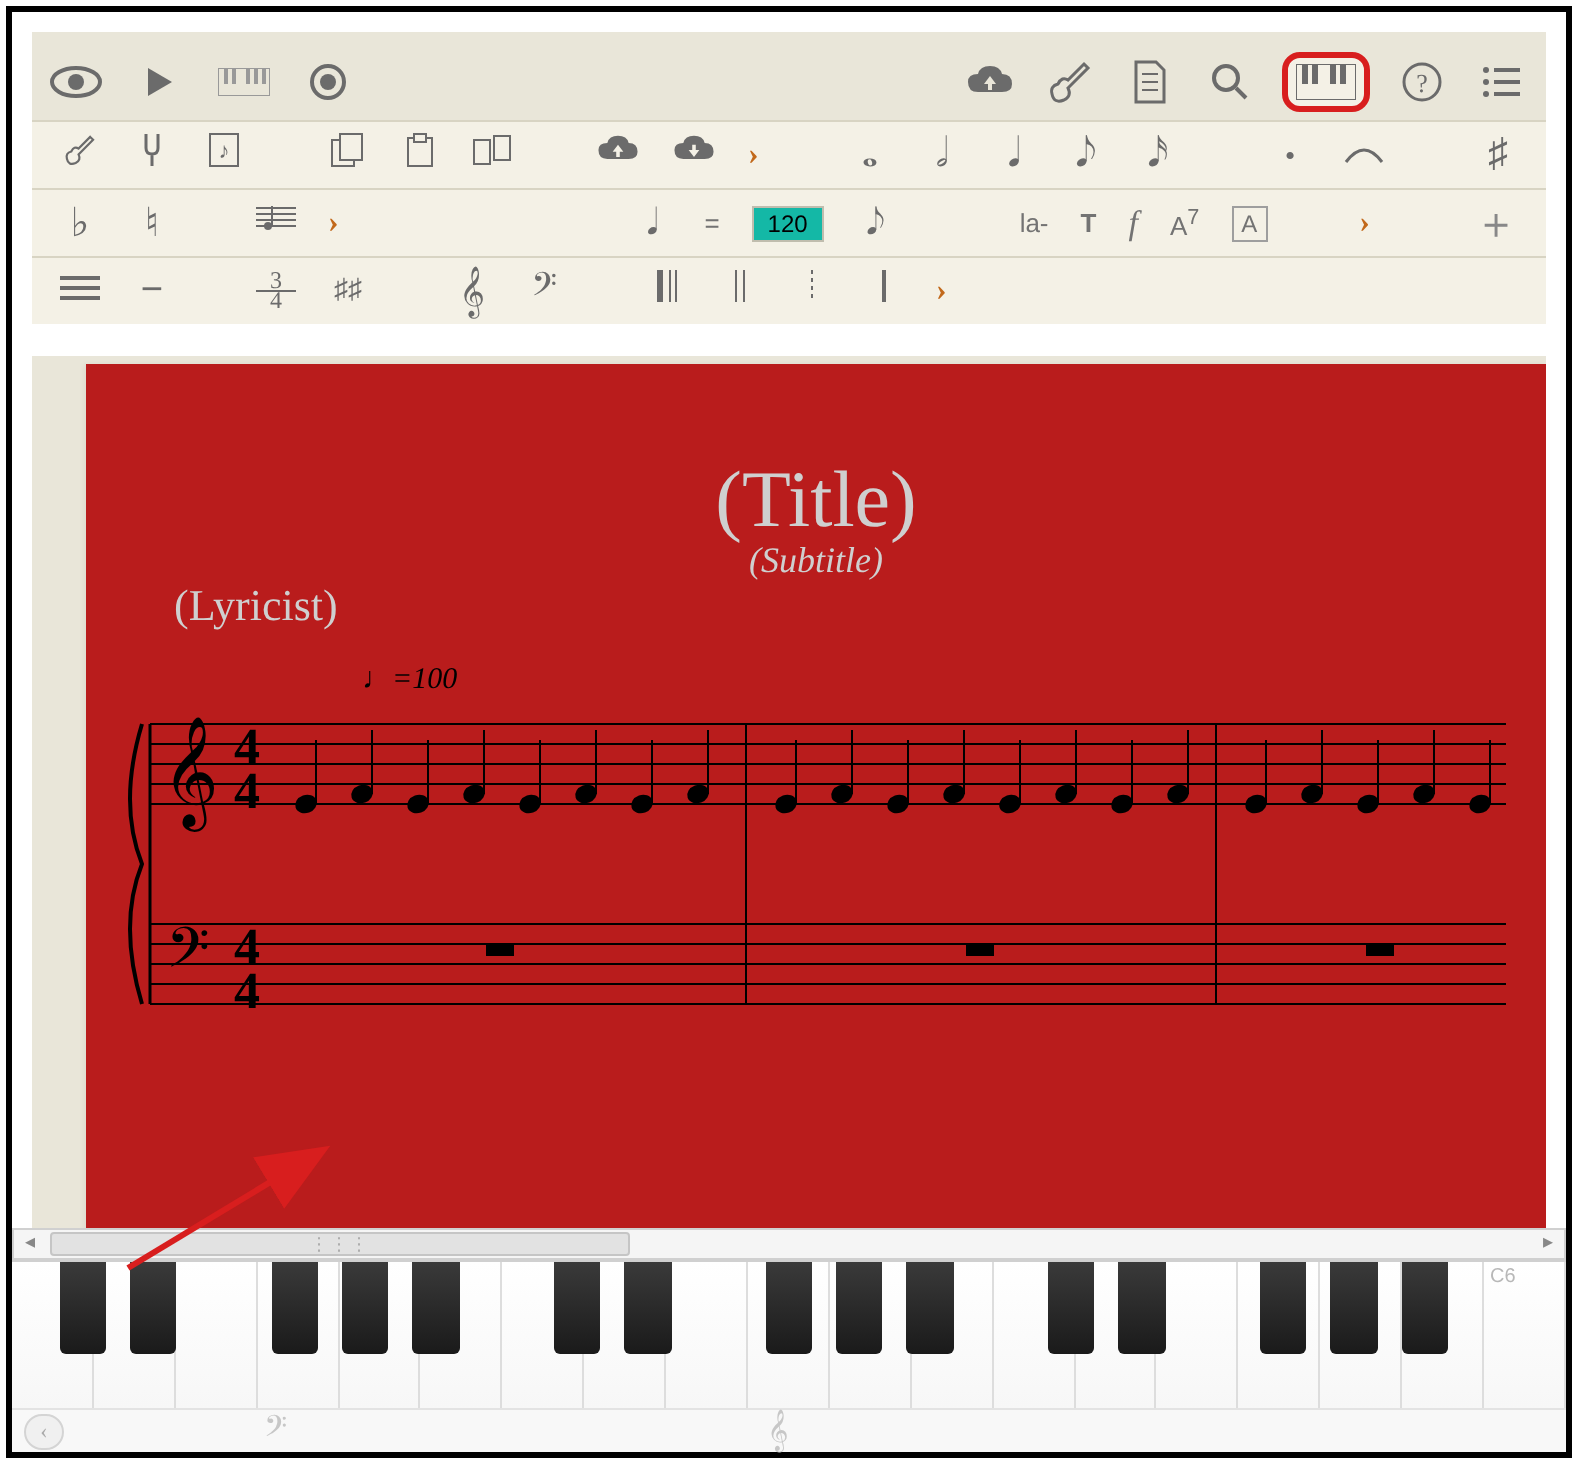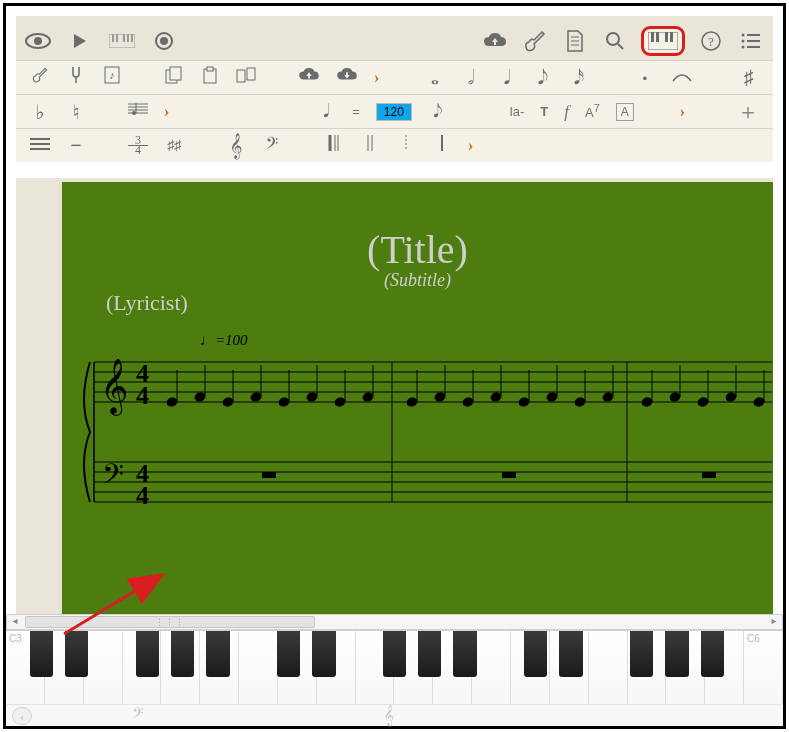--- a/index.html
+++ b/index.html
@@ -61,43 +61,43 @@
     background: #f4f1e6;
     border-top: 1px solid #d8d4c3;
     color: #6b6b6b;
     font-family: "Times New Roman", serif;
   }
   .tool-row .glyph { color:#6b6b6b; font-size:18px; cursor:pointer; min-width:20px; text-align:center; }
   .tool-row .sep { color:#c2691b; font-weight:bold; }
   .tempo-input {
     width: 36px;
     border: 1px solid #c0bdae;
-    background: #0ea5e9;
+    background: #14b8a6;
     font-size: 12px;
     text-align: center;
     height: 18px;
   }
   .txt-btn { font-size:13px; color:#737373; font-family:Arial,sans-serif; }
   .boxed { border:1px solid #9e9e9e; padding:1px 4px; font-size:12px; }
   
   .tool-row.last { border-bottom:none; }
   
   .score-scroll {
     position: absolute;
     top: 172px;
     left: 10px;
     right: 10px;
     bottom: 100px;
     overflow: hidden;
     background: #e9e6d9;
     padding-top: 4px;
   }
   .score-page {
-    background: #4d7c0f;
-    margin-left: 46px;
+    background: #b91c1c;
+    margin-left: 27px;
     height: 100%;
     position: relative;
     box-shadow: -1px 0 3px rgba(0,0,0,0.05);
   }
   .title {
     position:absolute;
     top:44px;
     left:50%;
     transform:translateX(-50%);
     color:#cfcfcf;
@@ -525,23 +525,20 @@
 
   <div class="hscroll">
     <div class="arrow">◂</div>
     <div class="thumb">⋮⋮⋮</div>
     <div style="flex:1"></div>
     <div class="arrow">▸</div>
   </div>
 
   <div class="piano">
     <div class="white-keys" id="white-keys">
-        <div class="white-key">
-          <div class="label">C3</div>
-        </div>
         <div class="white-key"></div>
         <div class="white-key"></div>
         <div class="white-key"></div>
         <div class="white-key"></div>
         <div class="white-key"></div>
         <div class="white-key"></div>
         <div class="white-key"></div>
         <div class="white-key"></div>
         <div class="white-key"></div>
         <div class="white-key"></div>

